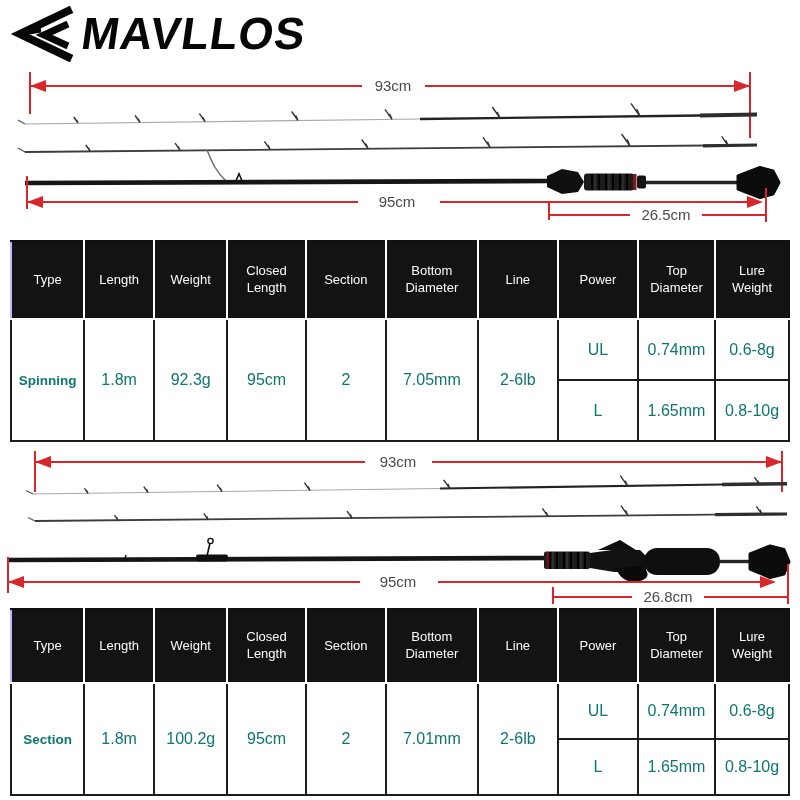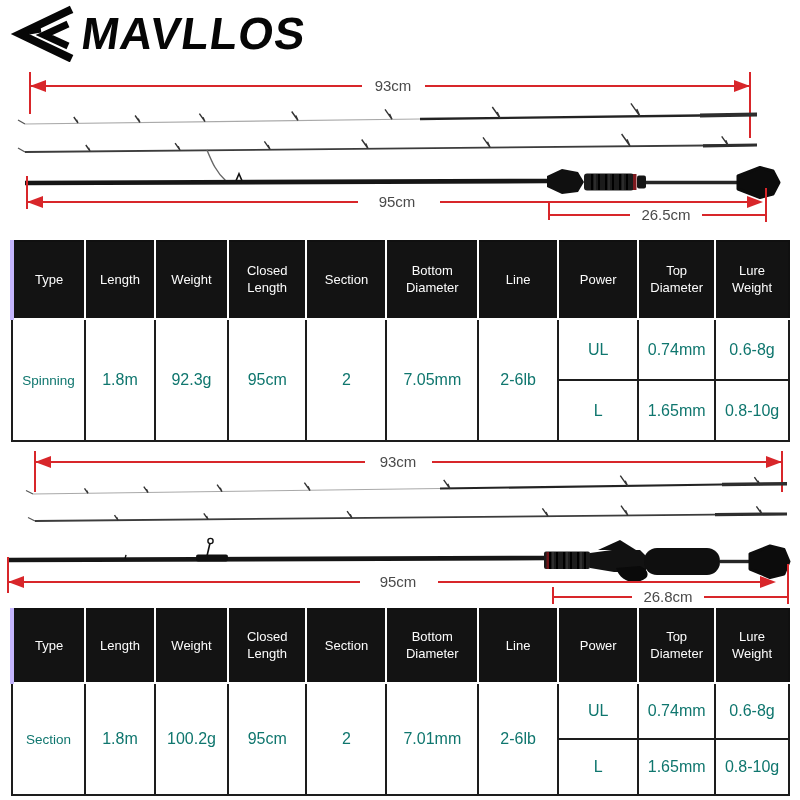--- a/index.html
+++ b/index.html
@@ -17,25 +17,25 @@
   #diag2{top:446px;}
   .dim-label{font-size:15px;fill:#4a4a4a;font-family:"Liberation Sans",sans-serif;}
 
   
   table.spec{position:absolute;left:10px;width:780px;border-collapse:collapse;table-layout:fixed;}
   #table1{top:240px;}
   #table2{top:608px;}
   table.spec th{background:#131313;color:#fcfcfc;font-weight:400;font-size:13px;line-height:1.3;
                 border:2px solid #ffffff;padding:2px;text-align:center;vertical-align:middle;}
   table.spec thead th{border-top:2px solid #101010;}
-  table.spec th:first-child{border-left:4px solid #c4b5fd;}
+  table.spec th:first-child{border-left:2px solid #c4b5fd;}
   table.spec th:last-child{border-right:2px solid #101010;}
   table.spec td{border:2px solid #1d1d1d;background:#fff;text-align:center;vertical-align:middle;
                 font-size:16px;color:#0f766e;padding:0;}
-  table.spec td.type{font-size:13.5px;font-weight:400;}
+  table.spec td.type{font-size:13.5px;font-weight:700;}
   #table1 thead tr{height:78px;} #table1 tbody tr{height:61px;}
   #table2 thead tr{height:74px;} #table2 tbody tr{height:56px;}
 </style>
 </head>
 <body>
 
 <div id="page">
 
   <div class="logo">
     <svg width="66" height="58" viewBox="0 0 66 58">

